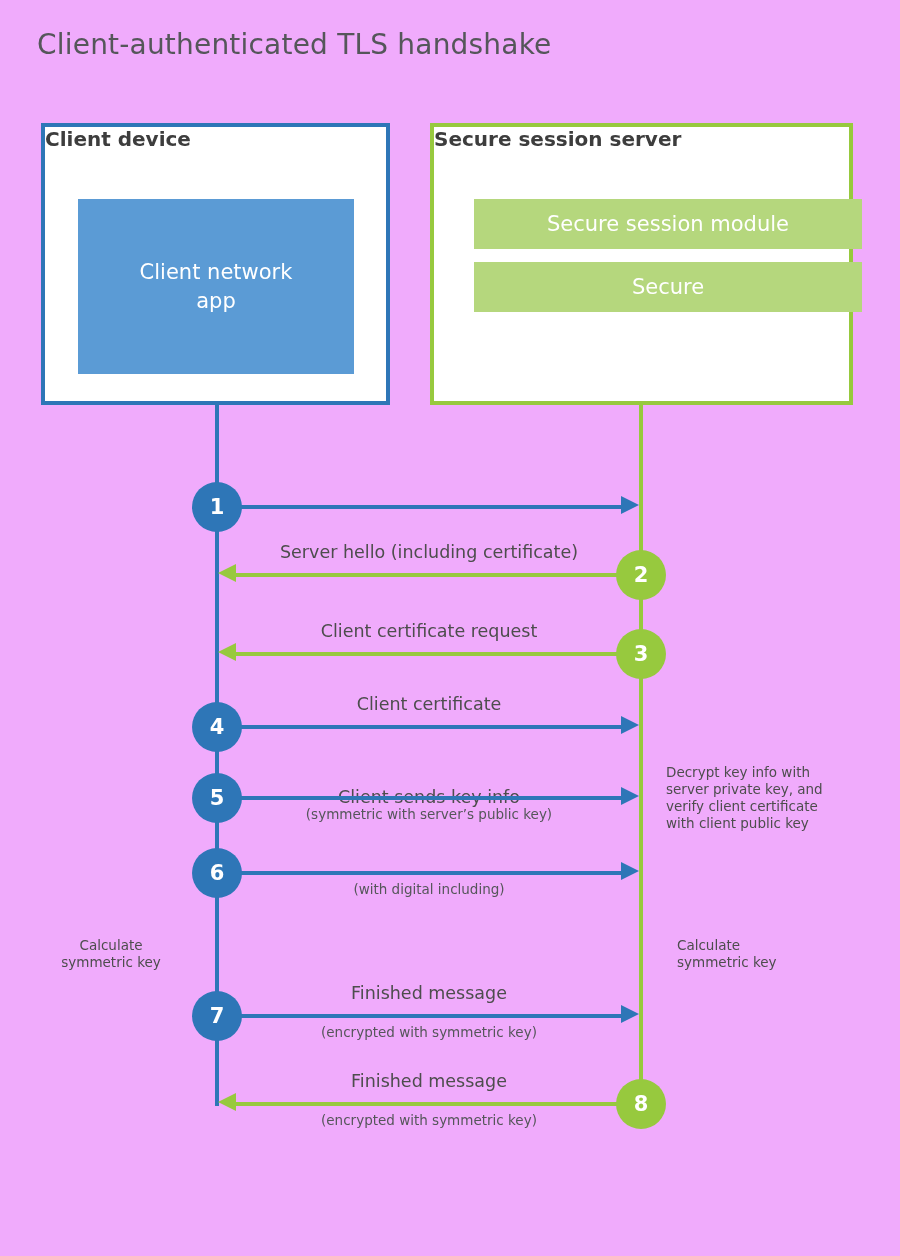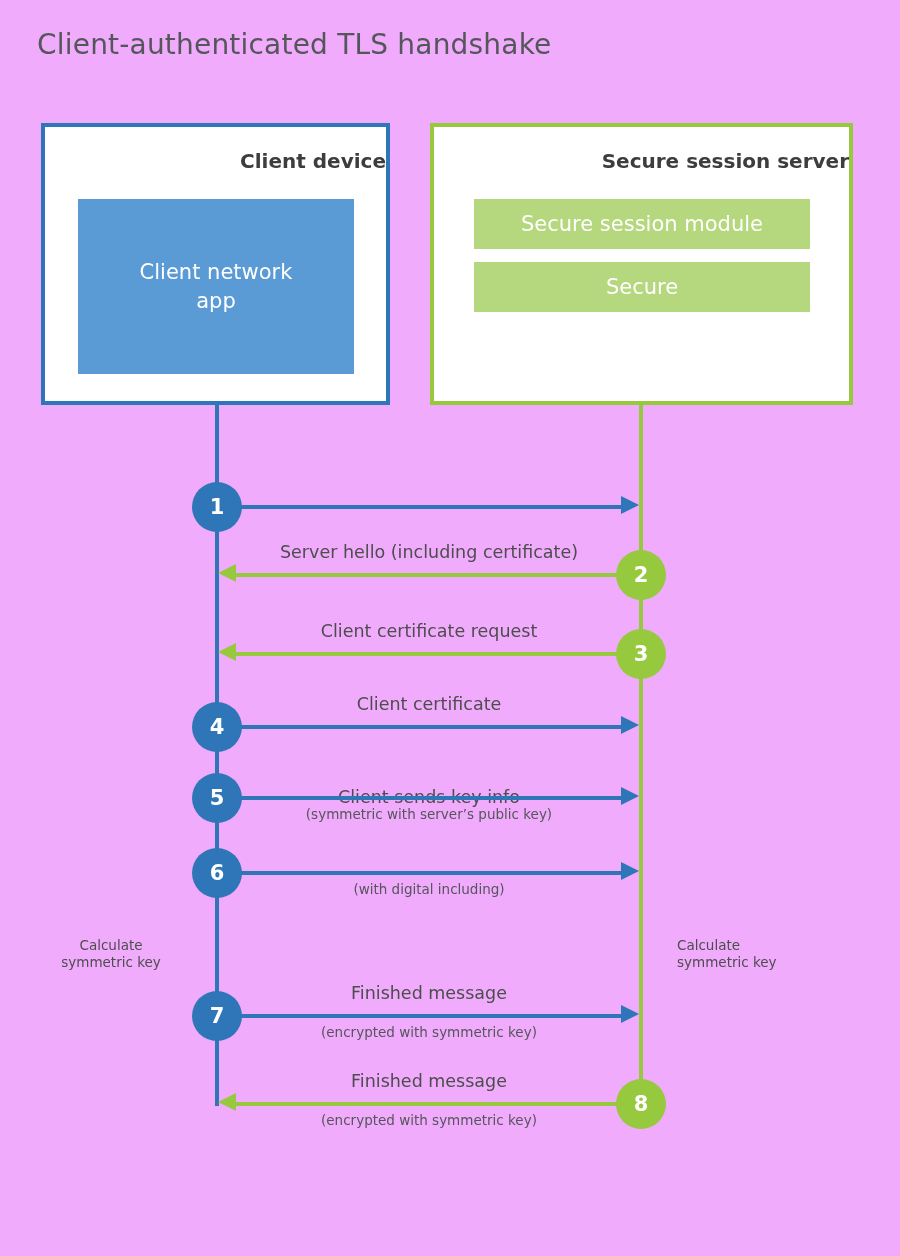--- a/index.html
+++ b/index.html
@@ -30,32 +30,32 @@
   }
   .client-box {
     left: 41px; top: 123px; width: 349px; height: 282px;
     border: 4px solid #2e76b7;
   }
   .server-box {
     left: 430px; top: 123px; width: 423px; height: 282px;
     border: 4px solid #97c93e;
   }
   .actor-title {
-    display: block; margin-top: 22px; text-align: right;
+    display: block; text-align: left;
     font-size: 20px; font-weight: 700; color: #3d3d3d;
   }
   .client-app {
     left: 78px; top: 199px; width: 276px; height: 175px;
     background: #5b9bd5; color: #ffffff;
     display: flex; align-items: center; justify-content: center;
     text-align: center; font-size: 21px; line-height: 29px;
   }
   .client-app span { display: block; max-width: 190px; }
   .server-bar {
-    left: 474px; width: 336px; height: 50px;
+    left: 474px; width: 388px; height: 50px;
     background: #b5d77d; color: #ffffff;
     display: flex; align-items: center; justify-content: center;
     text-align: center; font-size: 21px;
   }
   .bar-0 { top: 199px; }
   .bar-1 { top: 262px; }
   .bar-2 { top: 323px; }
 
   
   .lifeline { width: 4px; }
@@ -159,20 +159,21 @@
   <div class="abs arrow-line arrow-blue a-r5"></div>
   <div class="abs head head-right ah-r5"></div>
   <div class="abs step-circle step-blue c-r5">5</div>
   <div class="abs msg-sub s-r5">(symmetric with server’s public key)</div>
 
   <div class="abs arrow-line arrow-blue a-r6"></div>
   <div class="abs head head-right ah-r6"></div>
   <div class="abs step-circle step-blue c-r6">6</div>
   <div class="abs msg-sub s-r6">(with digital including)</div>
 
+  <div class="abs side-note note-decrypt">Decrypt key info with server private key, and verify client certificate with client public key</div>
   <div class="abs side-note note-calc-client">Calculate symmetric key</div>
   <div class="abs side-note note-calc-server">Calculate symmetric key</div>
 
   <div class="abs msg-label l-r7">Finished message</div>
   <div class="abs arrow-line arrow-blue a-r7"></div>
   <div class="abs head head-right ah-r7"></div>
   <div class="abs step-circle step-blue c-r7">7</div>
   <div class="abs msg-sub s-r7">(encrypted with symmetric key)</div>
 
   <div class="abs msg-label l-r8">Finished message</div>

